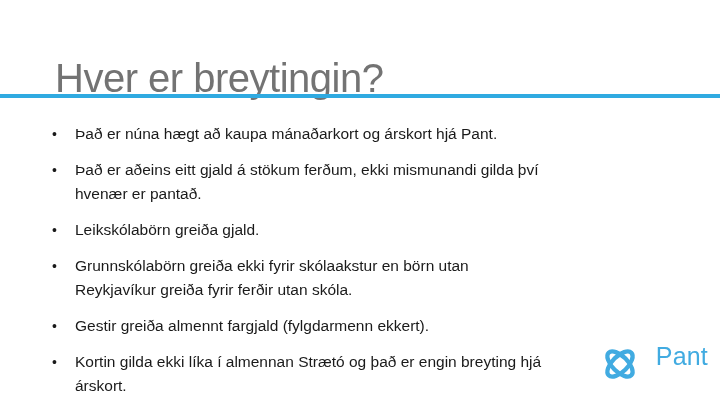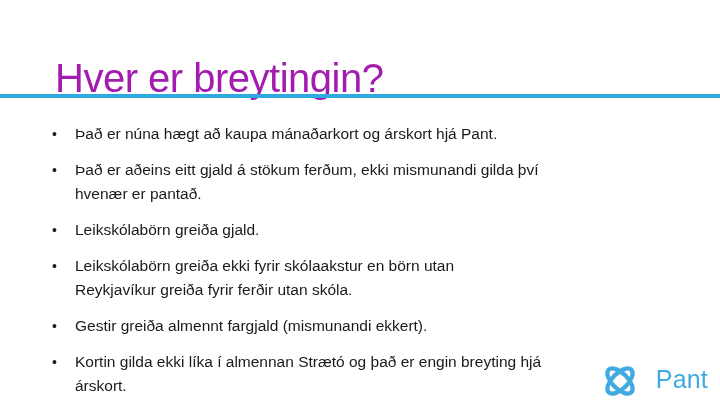--- a/index.html
+++ b/index.html
@@ -10,21 +10,21 @@
     overflow: hidden; position: relative;
   }
   .slide { width: 720px; height: 405px; position: relative; }
 
   
   .title {
     position: absolute;
     left: 55px; top: 28px;
     font-size: 40px; line-height: 46px;
     font-weight: 400;
-    color: #a21caf;
+    color: #737373;
     letter-spacing: -0.5px;
     white-space: nowrap;
     text-align: right;
   }
   .rule {
     position: absolute;
     left: 0; top: 94px;
     width: 720px; height: 4px;
     background: #2FAAE1;
   }
@@ -51,22 +51,22 @@
     color: #1a1a1a;
   }
   .bullets .btext {
     flex: 1 1 auto;
     white-space: pre-line; 
   }
 
   
   .logo {
     position: absolute;
-    right: 12px; bottom: 4px;
-    display: flex; align-items: center;
+    right: 12px; bottom: 21px;
+    display: flex; 
     gap: 10px;
   }
   .logo .knot { display: block; }
   .logo .brand {
     color: #41ABE1;
     font-size: 25px;
     font-weight: 500;
     letter-spacing: 0.2px;
     line-height: 1;
     padding-bottom: 4px;
@@ -90,26 +90,26 @@
       <span class="marker">•</span>
       <span class="btext">Það er aðeins eitt gjald á stökum ferðum, ekki mismunandi gilda því
 hvenær er pantað.</span>
     </li>
     <li>
       <span class="marker">•</span>
       <span class="btext">Leikskólabörn greiða gjald.</span>
     </li>
     <li>
       <span class="marker">•</span>
-      <span class="btext">Leikskólabörn greiða ekki fyrir skólaakstur en börn utan
+      <span class="btext">Grunnskólabörn greiða ekki fyrir skólaakstur en börn utan
 Reykjavíkur greiða fyrir ferðir utan skóla.</span>
     </li>
     <li>
       <span class="marker">•</span>
-      <span class="btext">Gestir greiða almennt fargjald (mismunandi ekkert).</span>
+      <span class="btext">Gestir greiða almennt fargjald (fylgdarmenn ekkert).</span>
     </li>
     <li>
       <span class="marker">•</span>
       <span class="btext">Kortin gilda ekki líka í almennan Strætó og það er engin breyting hjá
 árskort.</span>
     </li>
   </ul>
 
   <div class="logo">
     <svg class="knot" width="52" height="40" viewBox="0 0 60 46" aria-hidden="true">

